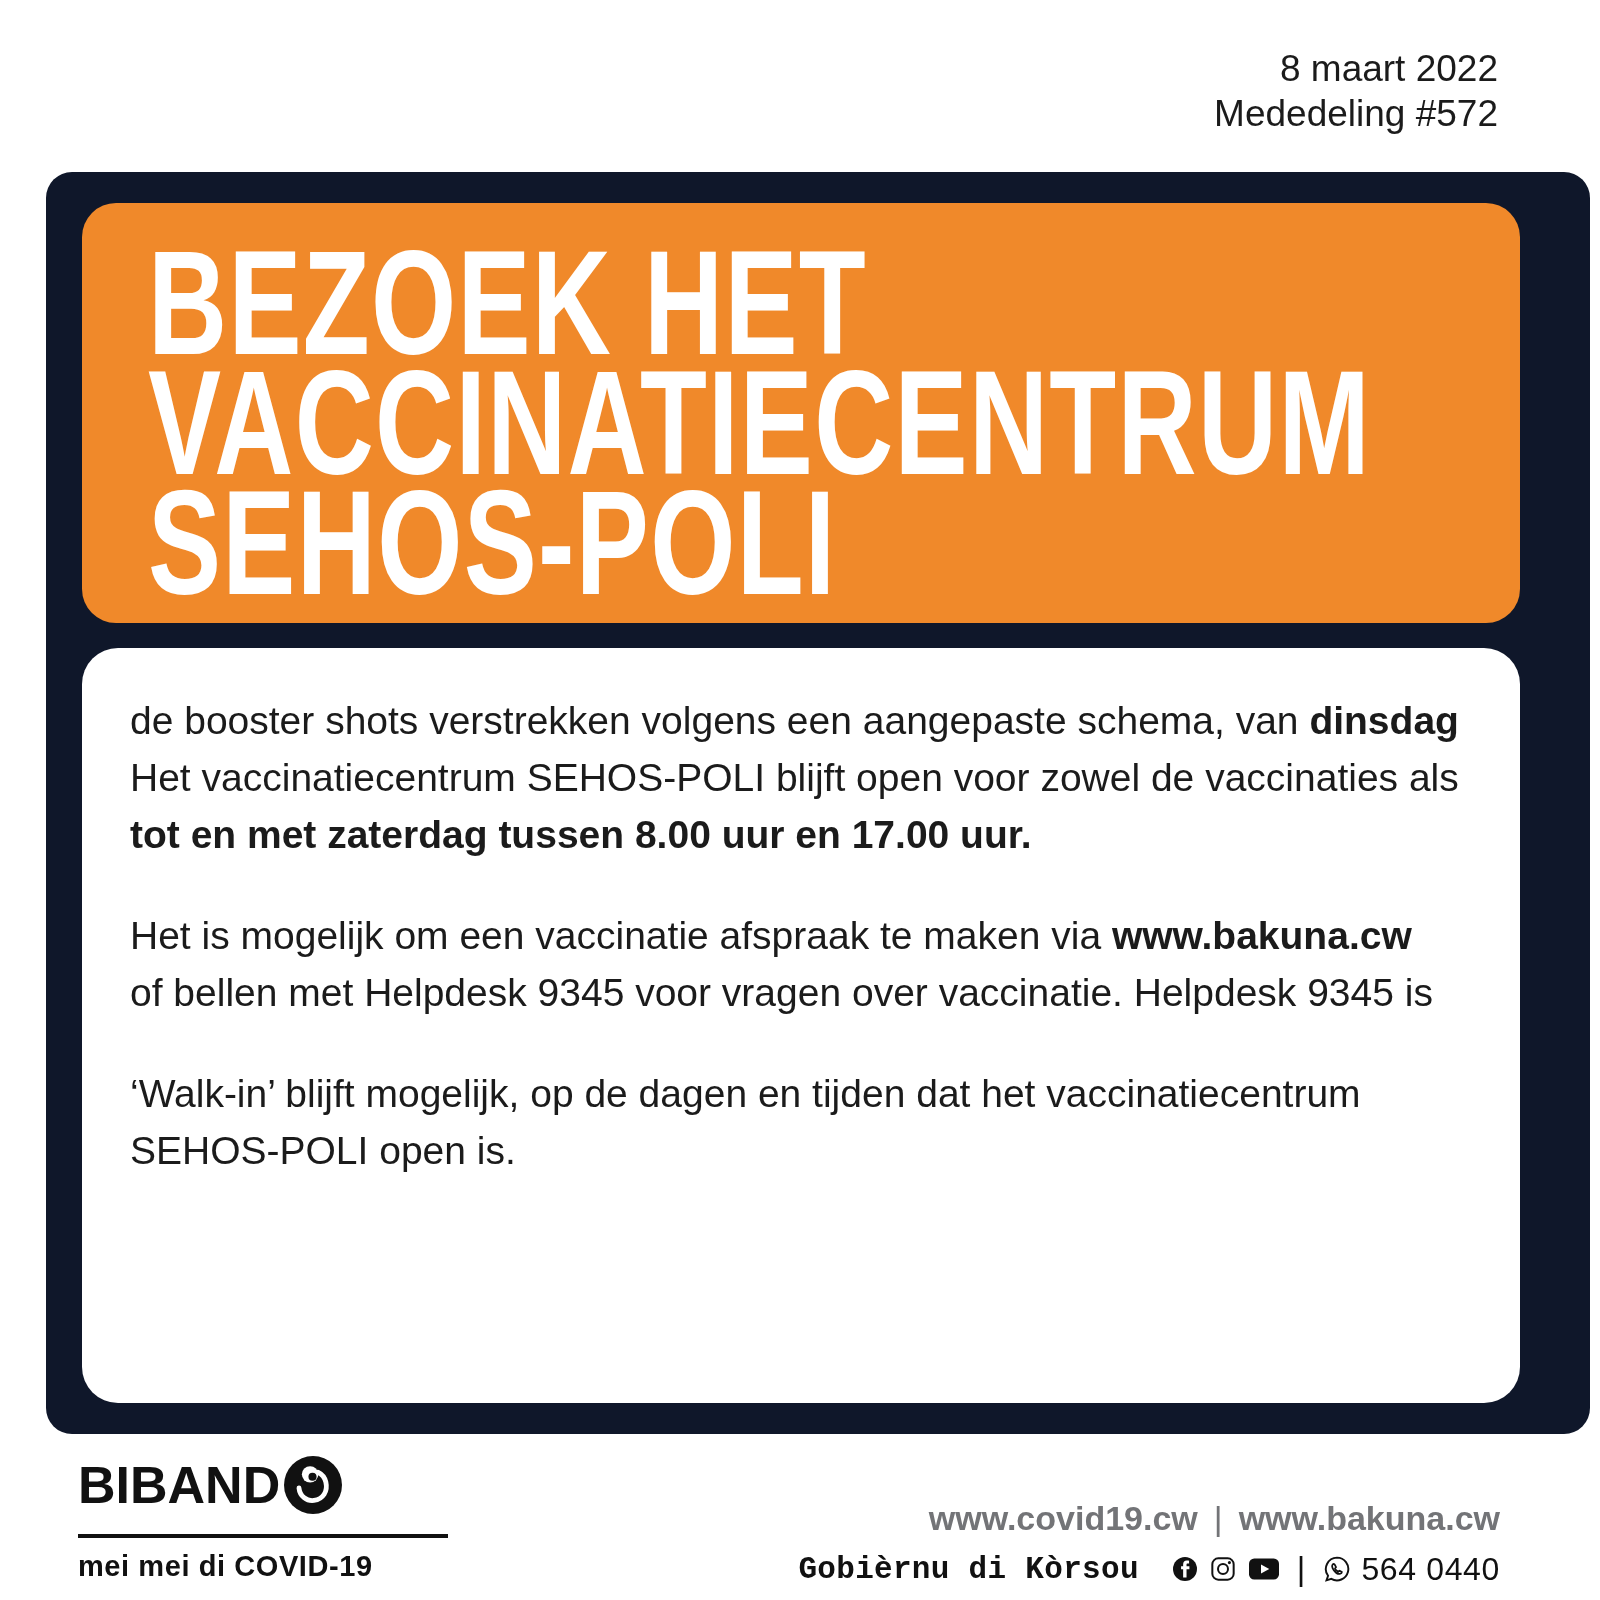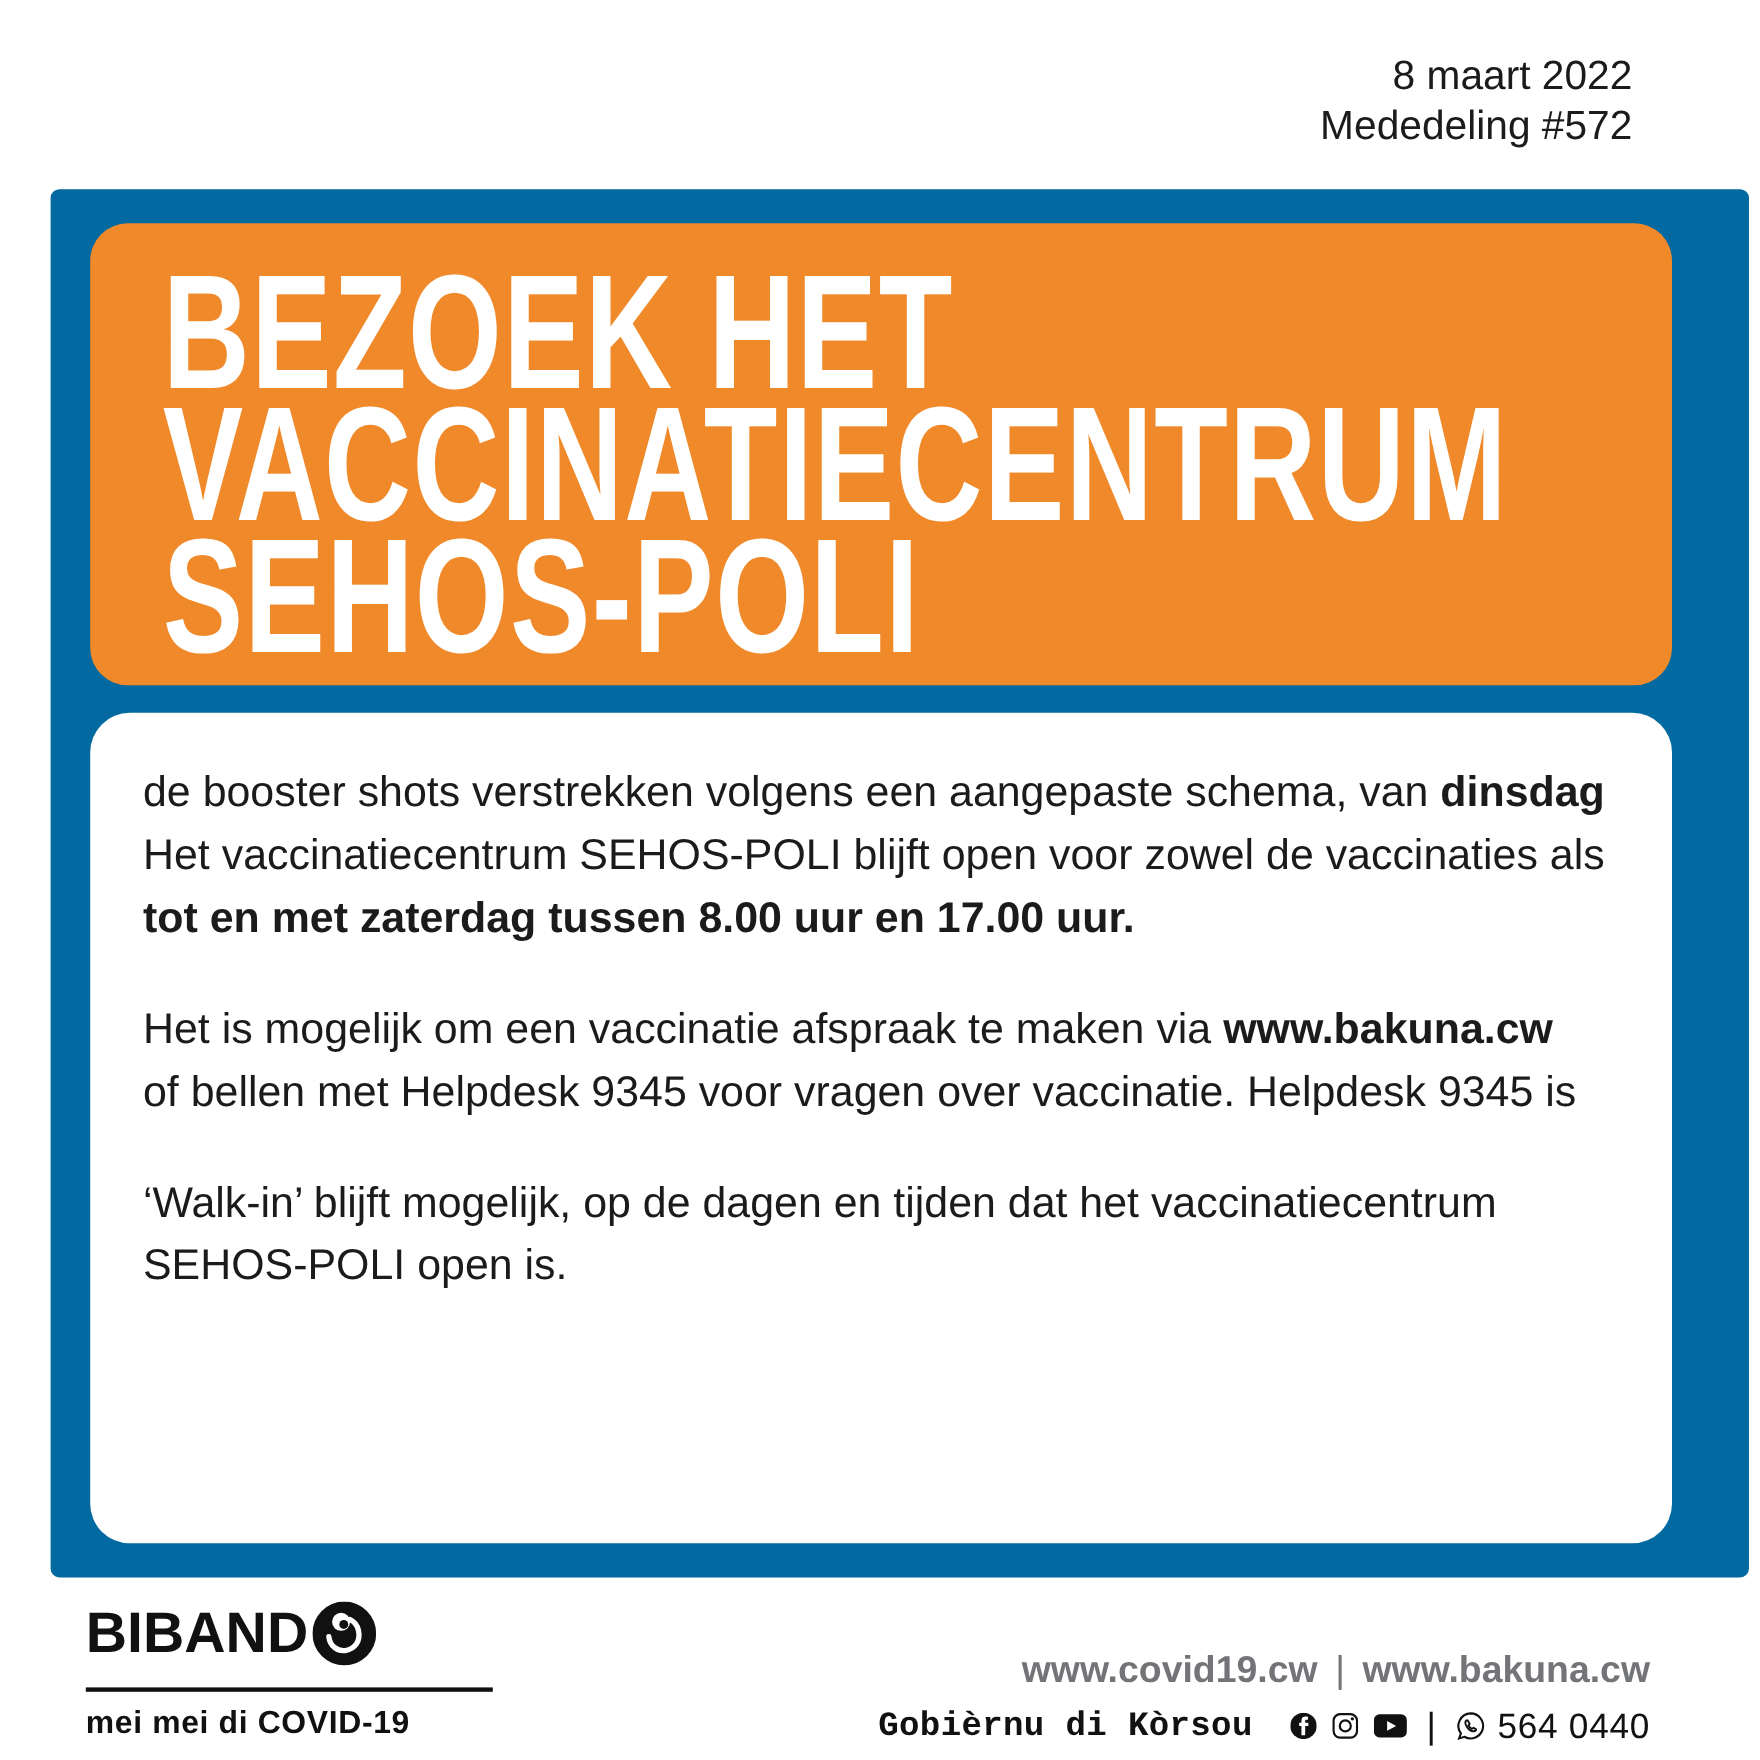--- a/index.html
+++ b/index.html
@@ -2,26 +2,26 @@
 <html><head>
 <meta charset="utf-8">
 <style>
   * { margin: 0; padding: 0; box-sizing: border-box; }
   html, body { width: 1600px; height: 1600px; background: #ffffff; }
   body { font-family: "Liberation Sans", sans-serif; color: #1b1b1b; position: relative; overflow: hidden; }
 
   .page { position: absolute; inset: 0; }
 
   
-  .meta { position: absolute; top: 46px; right: 116px; text-align: right;
+  .meta { position: absolute; top: 46px; right: 102px; text-align: right;
           font-size: 37px; line-height: 45px; color: #1b1b1b; }
 
   
   .panel { position: absolute; left: 46px; top: 172px; width: 1544px; height: 1262px;
-           background: #0369a1; border-radius: 8px; }
+           background: #0f172a; border-radius: 26px; }
 
   
   .banner { position: absolute; left: 36px; top: 31px; width: 1438px; height: 420px;
             background: #f0892a; border-radius: 34px; padding: 40px 0 0 66px; overflow: hidden; }
   .t-line { color: #ffffff; font-weight: 700; font-size: 148px; line-height: 120px;
             white-space: nowrap; letter-spacing: 0.012em;
             transform: scaleX(0.74); transform-origin: 0 50%; }
 
   
   .card { position: absolute; left: 36px; top: 476px; width: 1438px; height: 755px;

